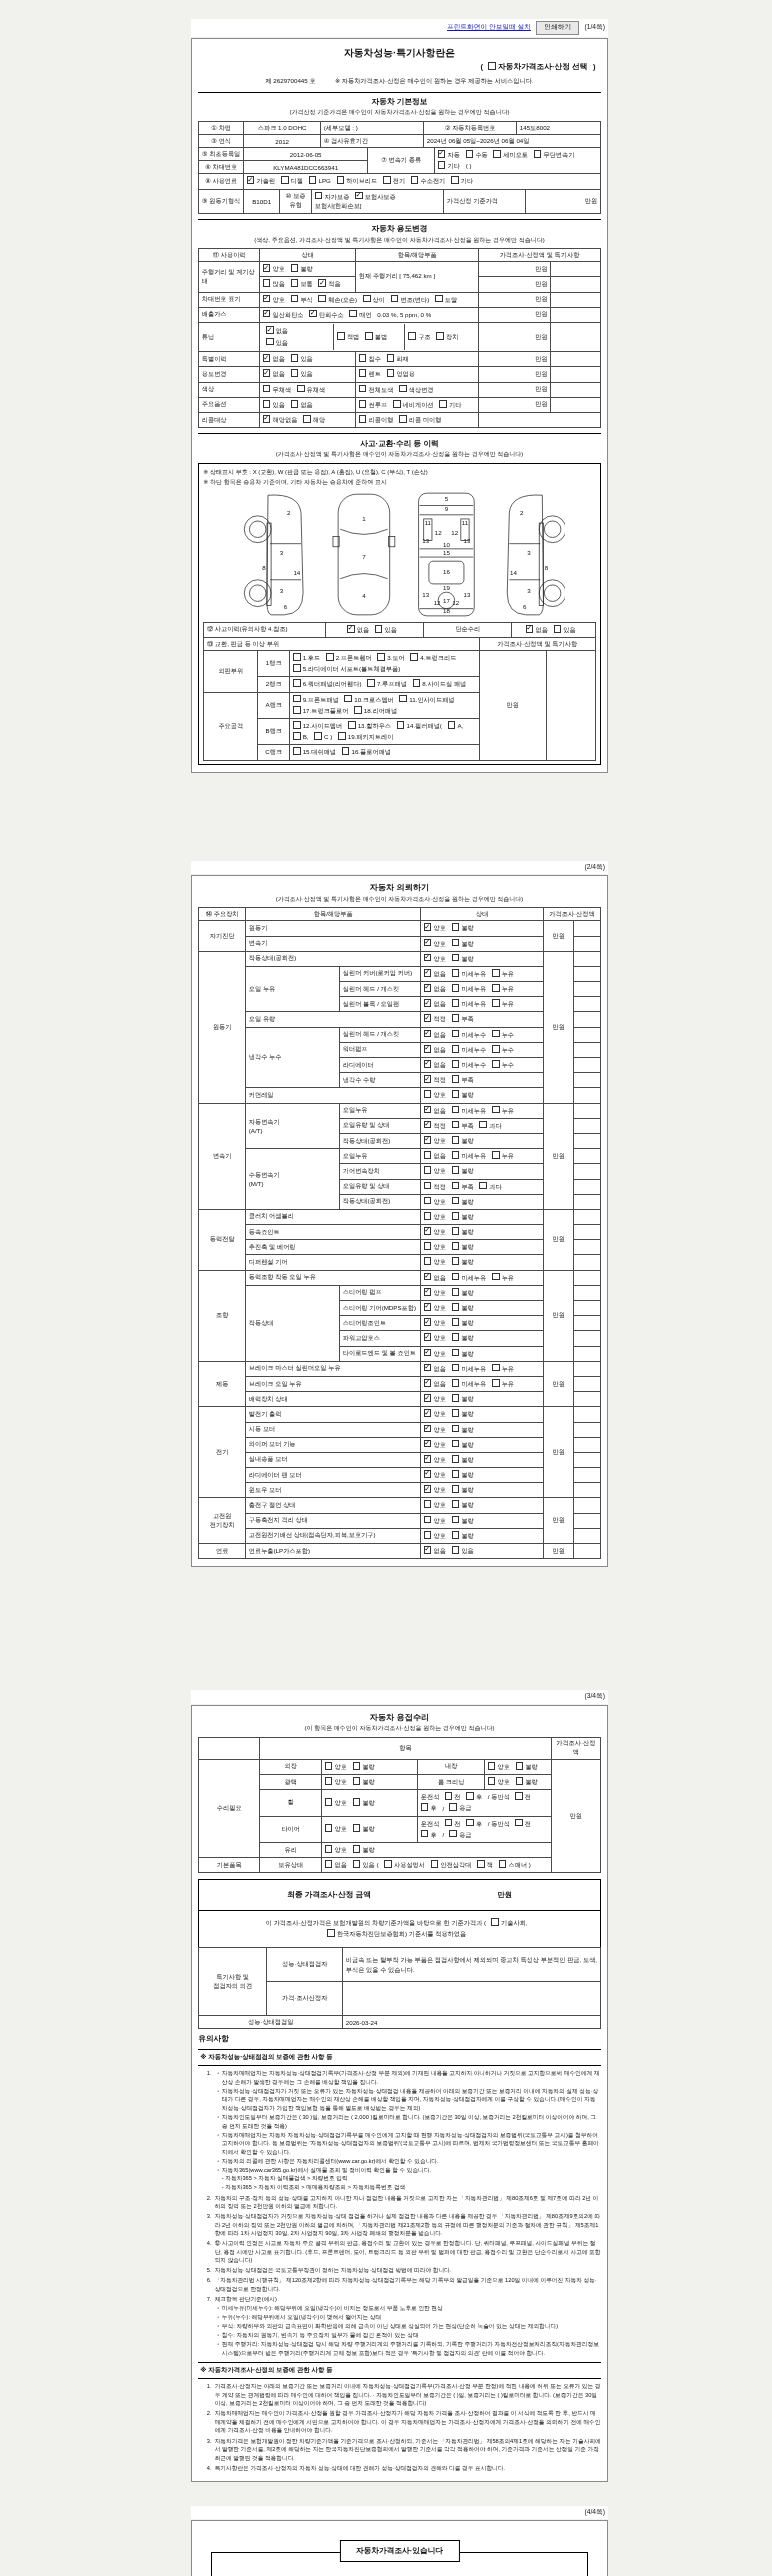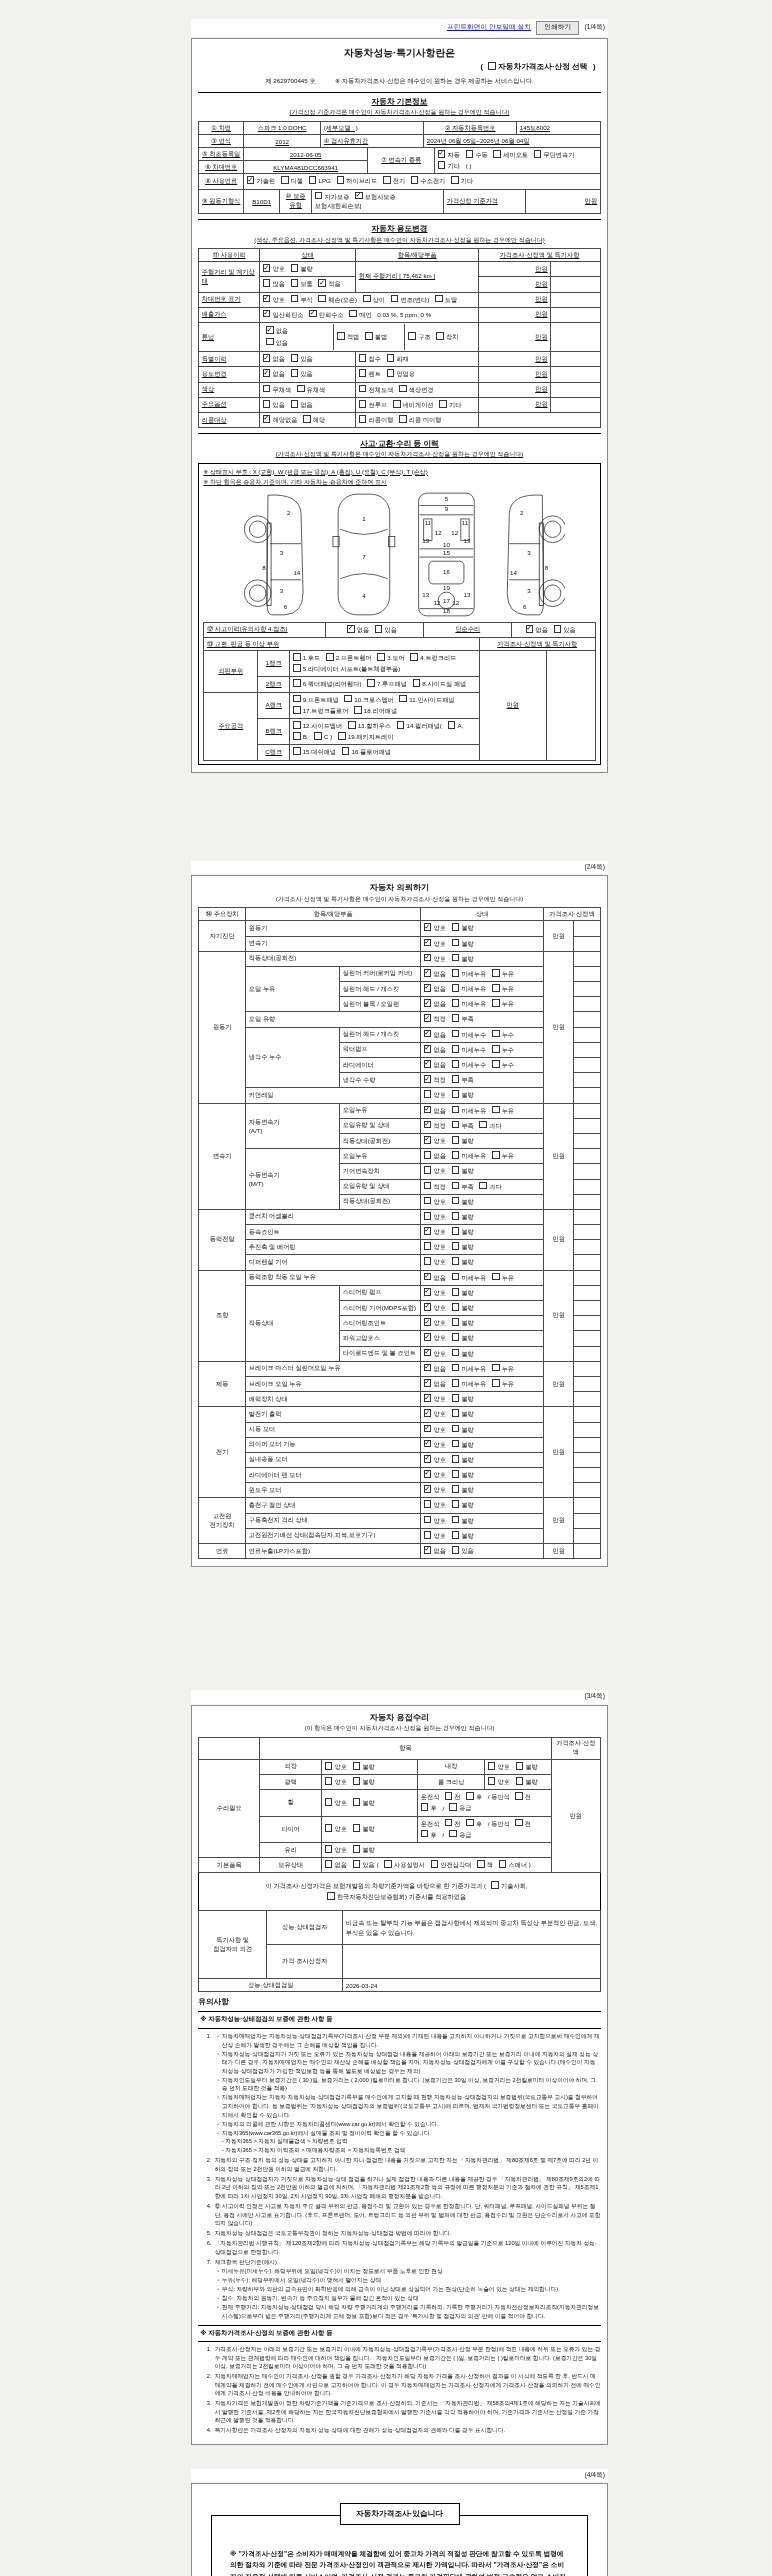--- a/index.html
+++ b/index.html
@@ -8,21 +8,21 @@
   .pgbar{background:#fff;display:flex;justify-content:flex-end;align-items:center;gap:5.2px;padding:2.1px 3.1px;font-size:6.7px;margin-bottom:1px;}
   .pgnum{font-size:6.7px;color:#111;}
   a.instlink{color:#1515c8;text-decoration:underline;font-size:6.7px;cursor:pointer;}
   .printbtn{border:0.5px solid #8a8a8a;background:#e9e9e9;padding:1.5px 7.2px;font-size:6.7px;cursor:pointer;font-family:inherit;}
   .page{background:#fff;border:1px solid #8a8a8a;padding:4.1px 6.2px 7.2px;box-sizing:border-box;}
   .gap1{height:88px;} .gap2{height:123px;} .gap3{height:24px;}
   .doc-title{text-align:center;font-size:9.8px;font-weight:bold;margin:4.1px 0 1.5px;}
   .doc-sub{text-align:right;font-size:7.7px;font-weight:bold;margin-bottom:4.1px;}
   .doc-no-line{text-align:center;font-size:6.2px;margin:2.1px 0 6.2px;}
   .doc-no-line .no{margin-right:17.5px;}
-  .sec{border-top:1.5px solid #000;padding-top:2.6px;margin-top:5.2px;text-decoration:underline;}
+  .sec{border-top:1.5px solid #000;padding-top:2.6px;margin-top:5.2px;}
   .sec-title{text-align:center;font-size:7.7px;font-weight:bold;margin:1.5px 0;}
   .sec-note{text-align:center;font-size:6px;margin:1px 0 3.6px;}
   table.doc{border-collapse:collapse;width:100%;font-size:6.2px;table-layout:fixed;border:1px solid #000;}
   table.doc td{border:0.5px solid #4a4a4a;padding:1.5px 2.6px;vertical-align:middle;overflow:hidden;}
   td.c{text-align:center;}
   td.pr{text-align:right;padding-right:4.1px;}
   td.p0{padding:0;}
   .opt{display:inline-block;margin:0.5px 5.7px 0.5px 0;white-space:nowrap;}
   .otx{display:inline-block;margin-right:5.2px;}
   .cb{display:inline-block;width:5.7px;height:5.7px;border:0.5px solid #333;background:#fff;margin-right:2.1px;vertical-align:-0.5px;position:relative;}
@@ -720,20 +720,24 @@
         <td colspan="3"><span class="opt"><span class="cb"></span><span>양호</span></span><span class="opt"><span class="cb"></span><span>불량</span></span></td>
       </tr>
       <tr>
         <td class="c">기본품목</td>
         <td class="c">보유상태</td>
         <td colspan="3"><span class="opt"><span class="cb"></span><span>없음</span></span><span class="opt"><span class="cb"></span><span>있음 (</span></span><span class="opt"><span class="cb"></span><span>사용설명서</span></span><span class="opt"><span class="cb"></span><span>안전삼각대</span></span><span class="opt"><span class="cb"></span><span>잭</span></span><span class="opt"><span class="cb"></span><span>스패너 )</span></span></td>
       </tr>
     </tbody>
       </table>
 
+    <div class="finalrow">
+      <span class="fl">최종 가격조사·산정 금액</span>
+      <span class="fu">만원</span>
+    </div>
     <div class="basisrow"><span class="otx">이 가격조사·산정가격은 보험개발원의 차량기준가액을 바탕으로 한 기준가격과 (</span><span class="opt"><span class="cb"></span><span>기술사회,</span></span><span class="opt"><span class="cb"></span><span>한국자동차진단보증협회) 기준서를 적용하였음</span></span></div>
 
     <table class="doc" style="margin-top:-1px">
       <colgroup>
           <col style="width:68px">
           <col style="width:76px">
           <col>
         </colgroup>
       <tbody>
           <tr>

